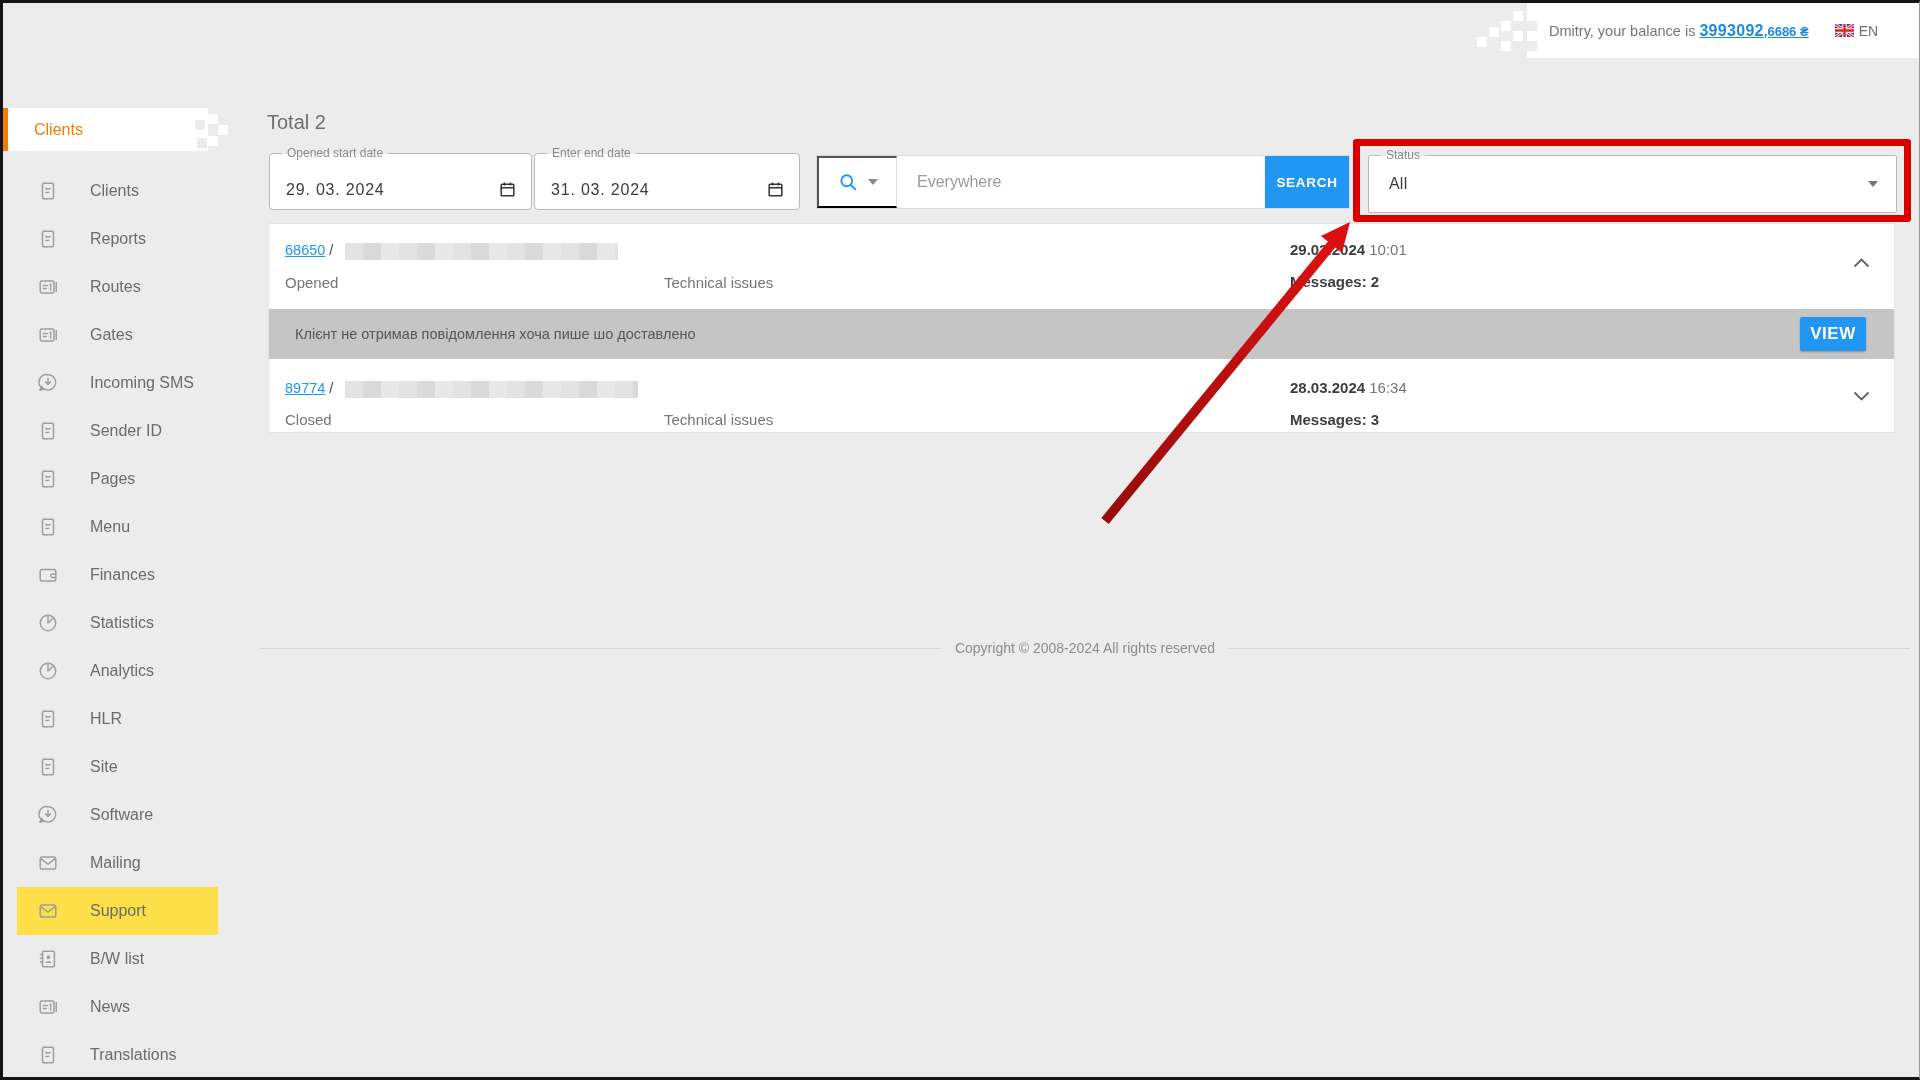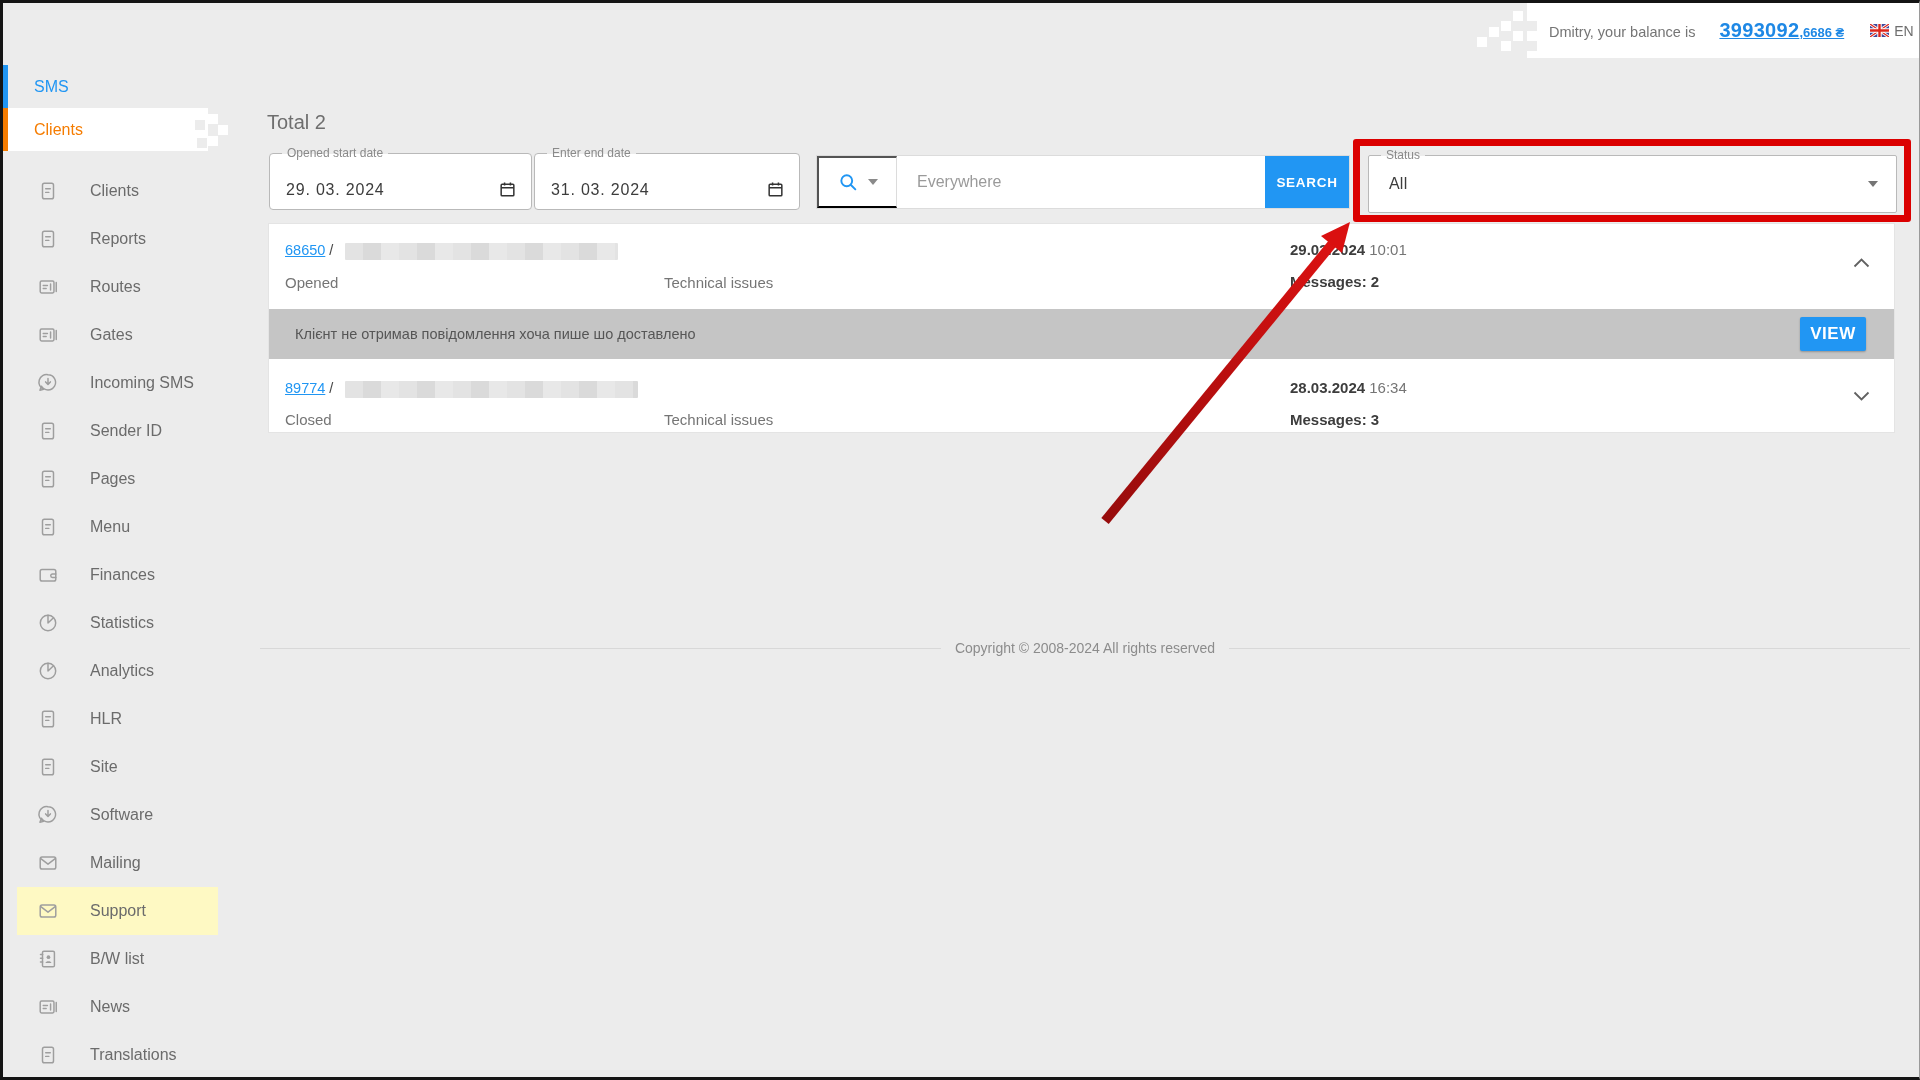--- a/index.html
+++ b/index.html
@@ -13,37 +13,37 @@
   }
   
   .header-box {
     position: absolute; top: 0; right: 0; width: 392px; height: 55px;
     background: #fff; display: flex; align-items: center; white-space: nowrap;
   }
   .checker { position: absolute; width: 10px; height: 10px; background: #fff; }
   .checker.gray { background: #ececec; }
   .balance-wrap { margin-left: 22px; font-size: 14.5px; color: #757575; }
   .balance-link { color: #1e88e5; text-decoration: underline; cursor: pointer; }
-  .balance-main { font-size: 20px; font-weight: 700; letter-spacing: 0.3px; margin-left: 20px; }
+  .balance-main { font-size: 16px; font-weight: 700; letter-spacing: 0.3px; }
   .balance-frac { font-size: 13px; font-weight: 600; }
   .lang { display: flex; align-items: center; gap: 5px; margin-left: 26px; cursor: pointer; }
   .lang-label { font-size: 14px; color: #6e6e6e; }
   
   .sms-row, .clients-row {
     position: absolute; left: 0; height: 43px; display: flex; align-items: center;
     padding-left: 26px; font-size: 16px; cursor: pointer;
   }
   .sms-row { top: 62px; width: 215px; border-left: 5px solid #2196f3; color: #2196f3; }
   .clients-row { top: 105px; width: 205px; border-left: 5px solid #f57c00; color: #f57c00; background: #fff; }
   .sidebar-nav { position: absolute; left: 14px; top: 164px; width: 201px; }
   .nav-item {
     height: 48px; display: flex; align-items: center; gap: 31px;
     padding-left: 20px; color: #6b6b6b; font-size: 16px; cursor: pointer;
   }
-  .nav-item.active { background: #fef9c3; }
+  .nav-item.active { background: #fde047; }
   .nav-icon { width: 22px; height: 22px; display: flex; flex: 0 0 22px; }
   
   .total { position: absolute; left: 264px; top: 108px; font-size: 20px; color: #6e6e6e; }
   .ofield {
     position: absolute; background: #fff; border: 1px solid #b9b9b9; border-radius: 4px;
   }
   .ofield-label {
     position: absolute; top: -8px; left: 12px; padding: 0 5px; font-size: 12px; color: #8a8a8a;
     background: linear-gradient(to bottom, #ececec 8px, #ffffff 8px); line-height: 15px;
   }
@@ -137,23 +137,20 @@
         <path d="M0 0L19 13M19 0L0 13" stroke="#fff" stroke-width="3"></path>
         <path d="M0 0L19 13M19 0L0 13" stroke="#dc251c" stroke-width="1.2"></path>
         <path d="M9.5 0V13M0 6.5H19" stroke="#fff" stroke-width="4.4"></path>
         <path d="M9.5 0V13M0 6.5H19" stroke="#dc251c" stroke-width="2.4"></path>
       </svg>
       <span class="lang-label">EN</span>
     </span>
 
   </div>
 
-  <div class="sms-row">
-    <span>SMS</span>
-  </div>
   <div class="clients-row">
     <span>Clients</span>
     <span class="checker" style="right:-10px;top:6px"></span>
     <span class="checker" style="right:-20px;top:17px"></span>
     <span class="checker" style="right:-10px;top:28px"></span>
     <span class="checker gray" style="right:3px;top:12px"></span>
     <span class="checker gray" style="right:1px;top:30px"></span>
   </div>
 
   <nav class="sidebar-nav" id="sidebar-nav">

